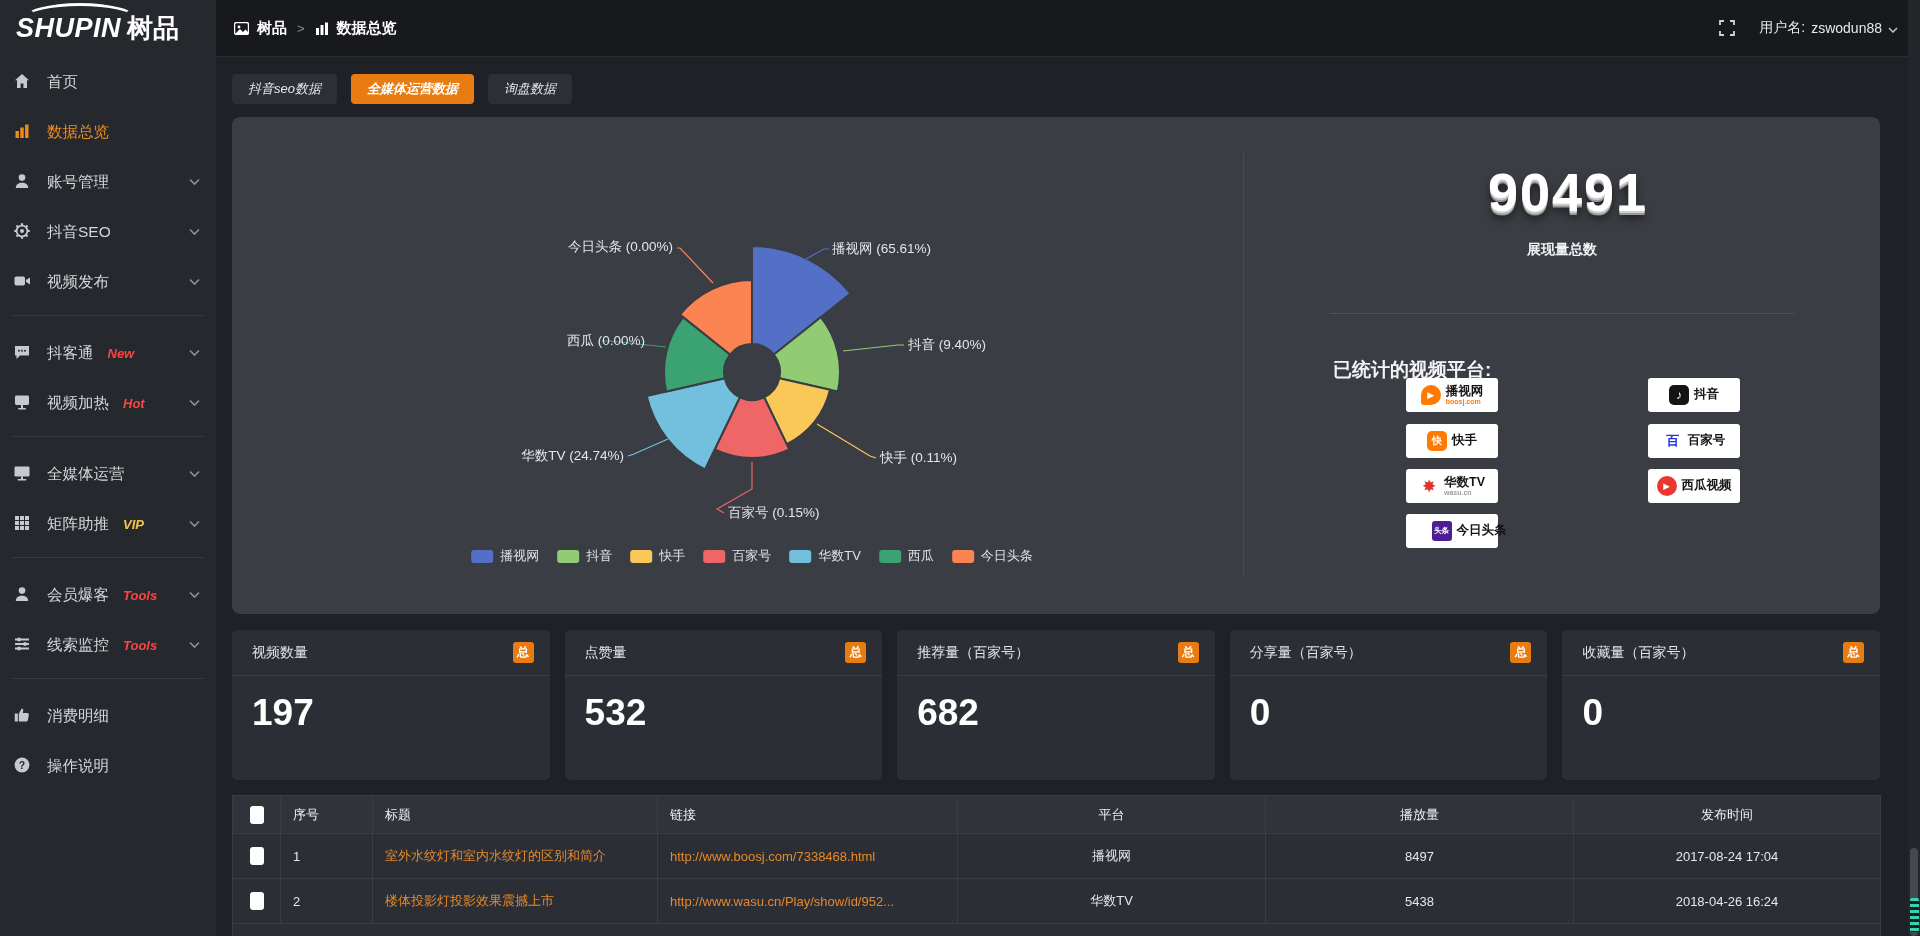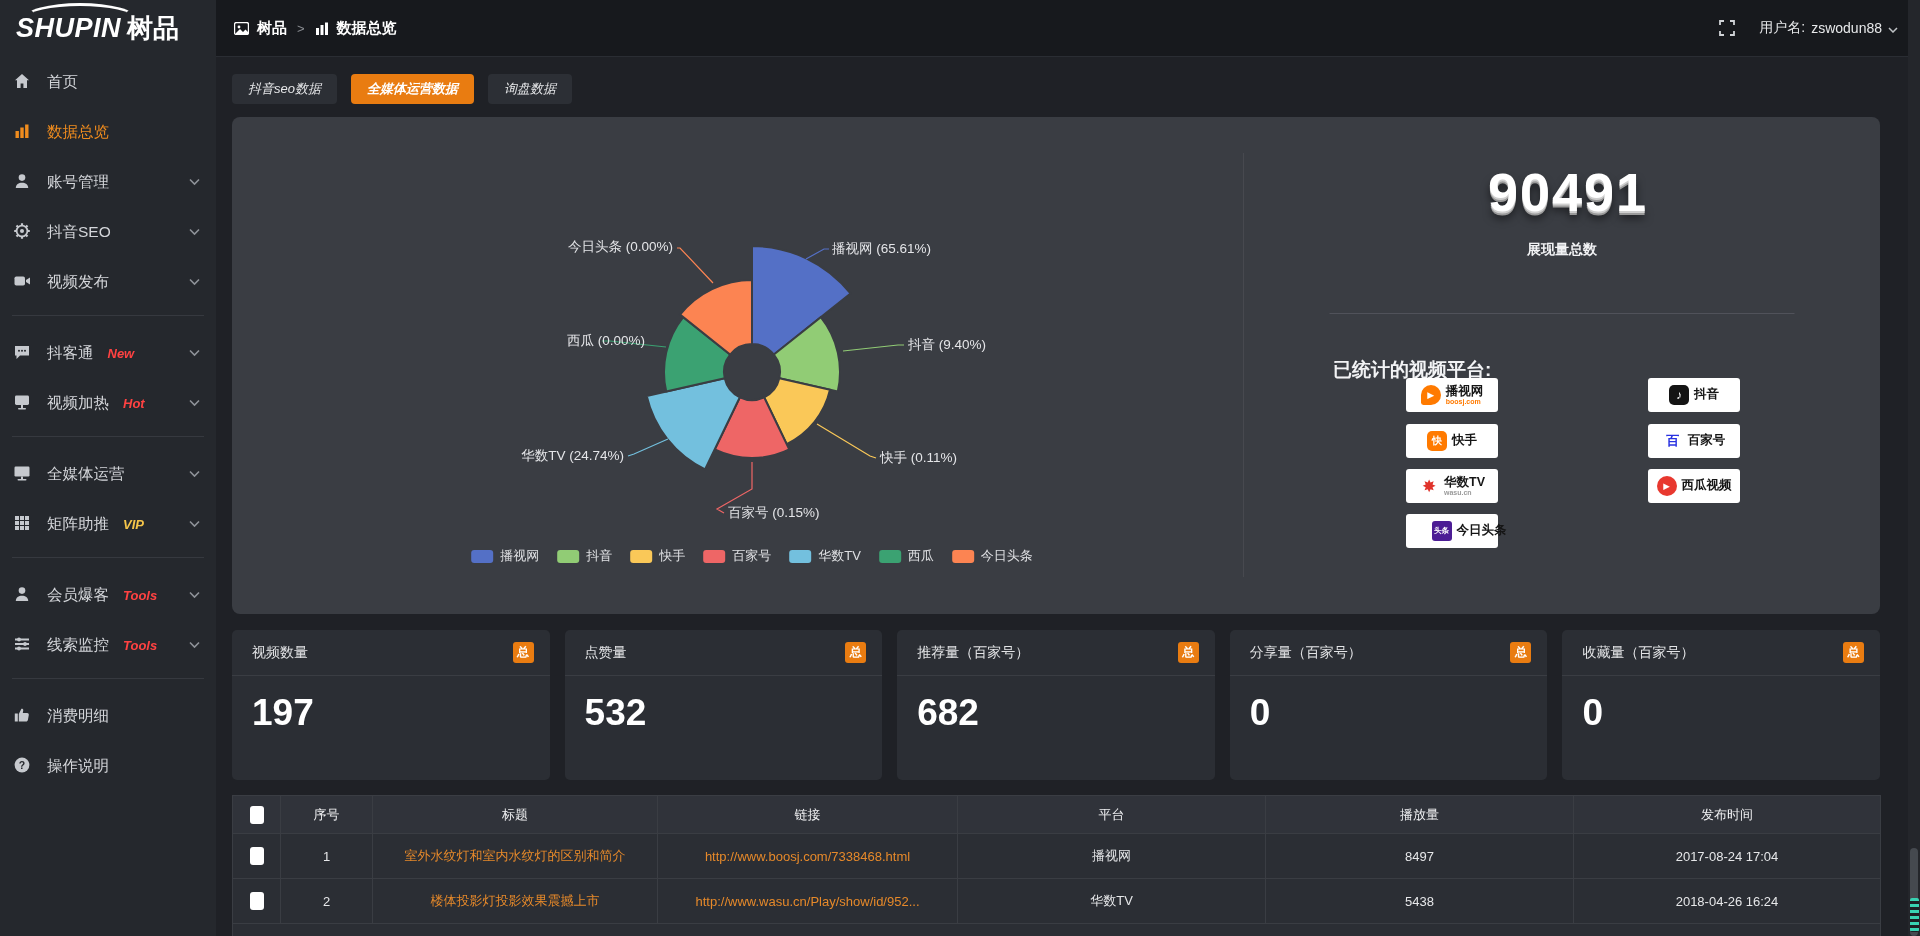--- a/index.html
+++ b/index.html
@@ -74,21 +74,21 @@
   .card-title { font-size:14px; color:#e3e4e6; }
   .card-badge { margin-left:auto; width:21px; height:21px; background:#e97c11; color:#fff; font-size:12px; font-weight:bold;
     border-radius:3px; display:flex; align-items:center; justify-content:center; }
   .card-value { padding:16px 20px 0 20px; font-size:37px; font-weight:bold; color:#fff; }
 
   
   .tbl { margin-top:15px; width:1648px; border-collapse:collapse; table-layout:fixed; background:#2b2e34;
     font-size:13px; color:#e6e7e9; }
   .tbl th, .tbl td { border:1px solid #3a3d43; height:45px; padding:0 12px; font-weight:normal; overflow:hidden; white-space:nowrap; }
   .tbl thead th { background:#30333a; height:38px; color:#f0f1f3; }
-  .tbl .al { text-align:center; }
+  .tbl .al { text-align:left; }
   .tbl .ac { text-align:center; }
   .tbl td.link-cell, .tbl td.title-cell { color:#e6892a; cursor:pointer; }
   .cbx { display:inline-block; width:14px; height:18px; background:#fff; border-radius:3px; cursor:pointer; vertical-align:middle; }
 
   
   .scrollbar { position:absolute; right:0; top:0; width:12px; height:100%; background:#24262b; z-index:5; }
   .scroll-thumb { position:absolute; left:2px; top:848px; width:8px; height:88px; background:#45494f; border-radius:4px; cursor:pointer; }
   .scroll-indicator { position:absolute; left:2px; top:898px; width:9px; height:34px; border-radius:2px;
     background:repeating-linear-gradient(180deg,#38d2b2 0 3px,#1d1f24 3px 6px); }
 </style>

